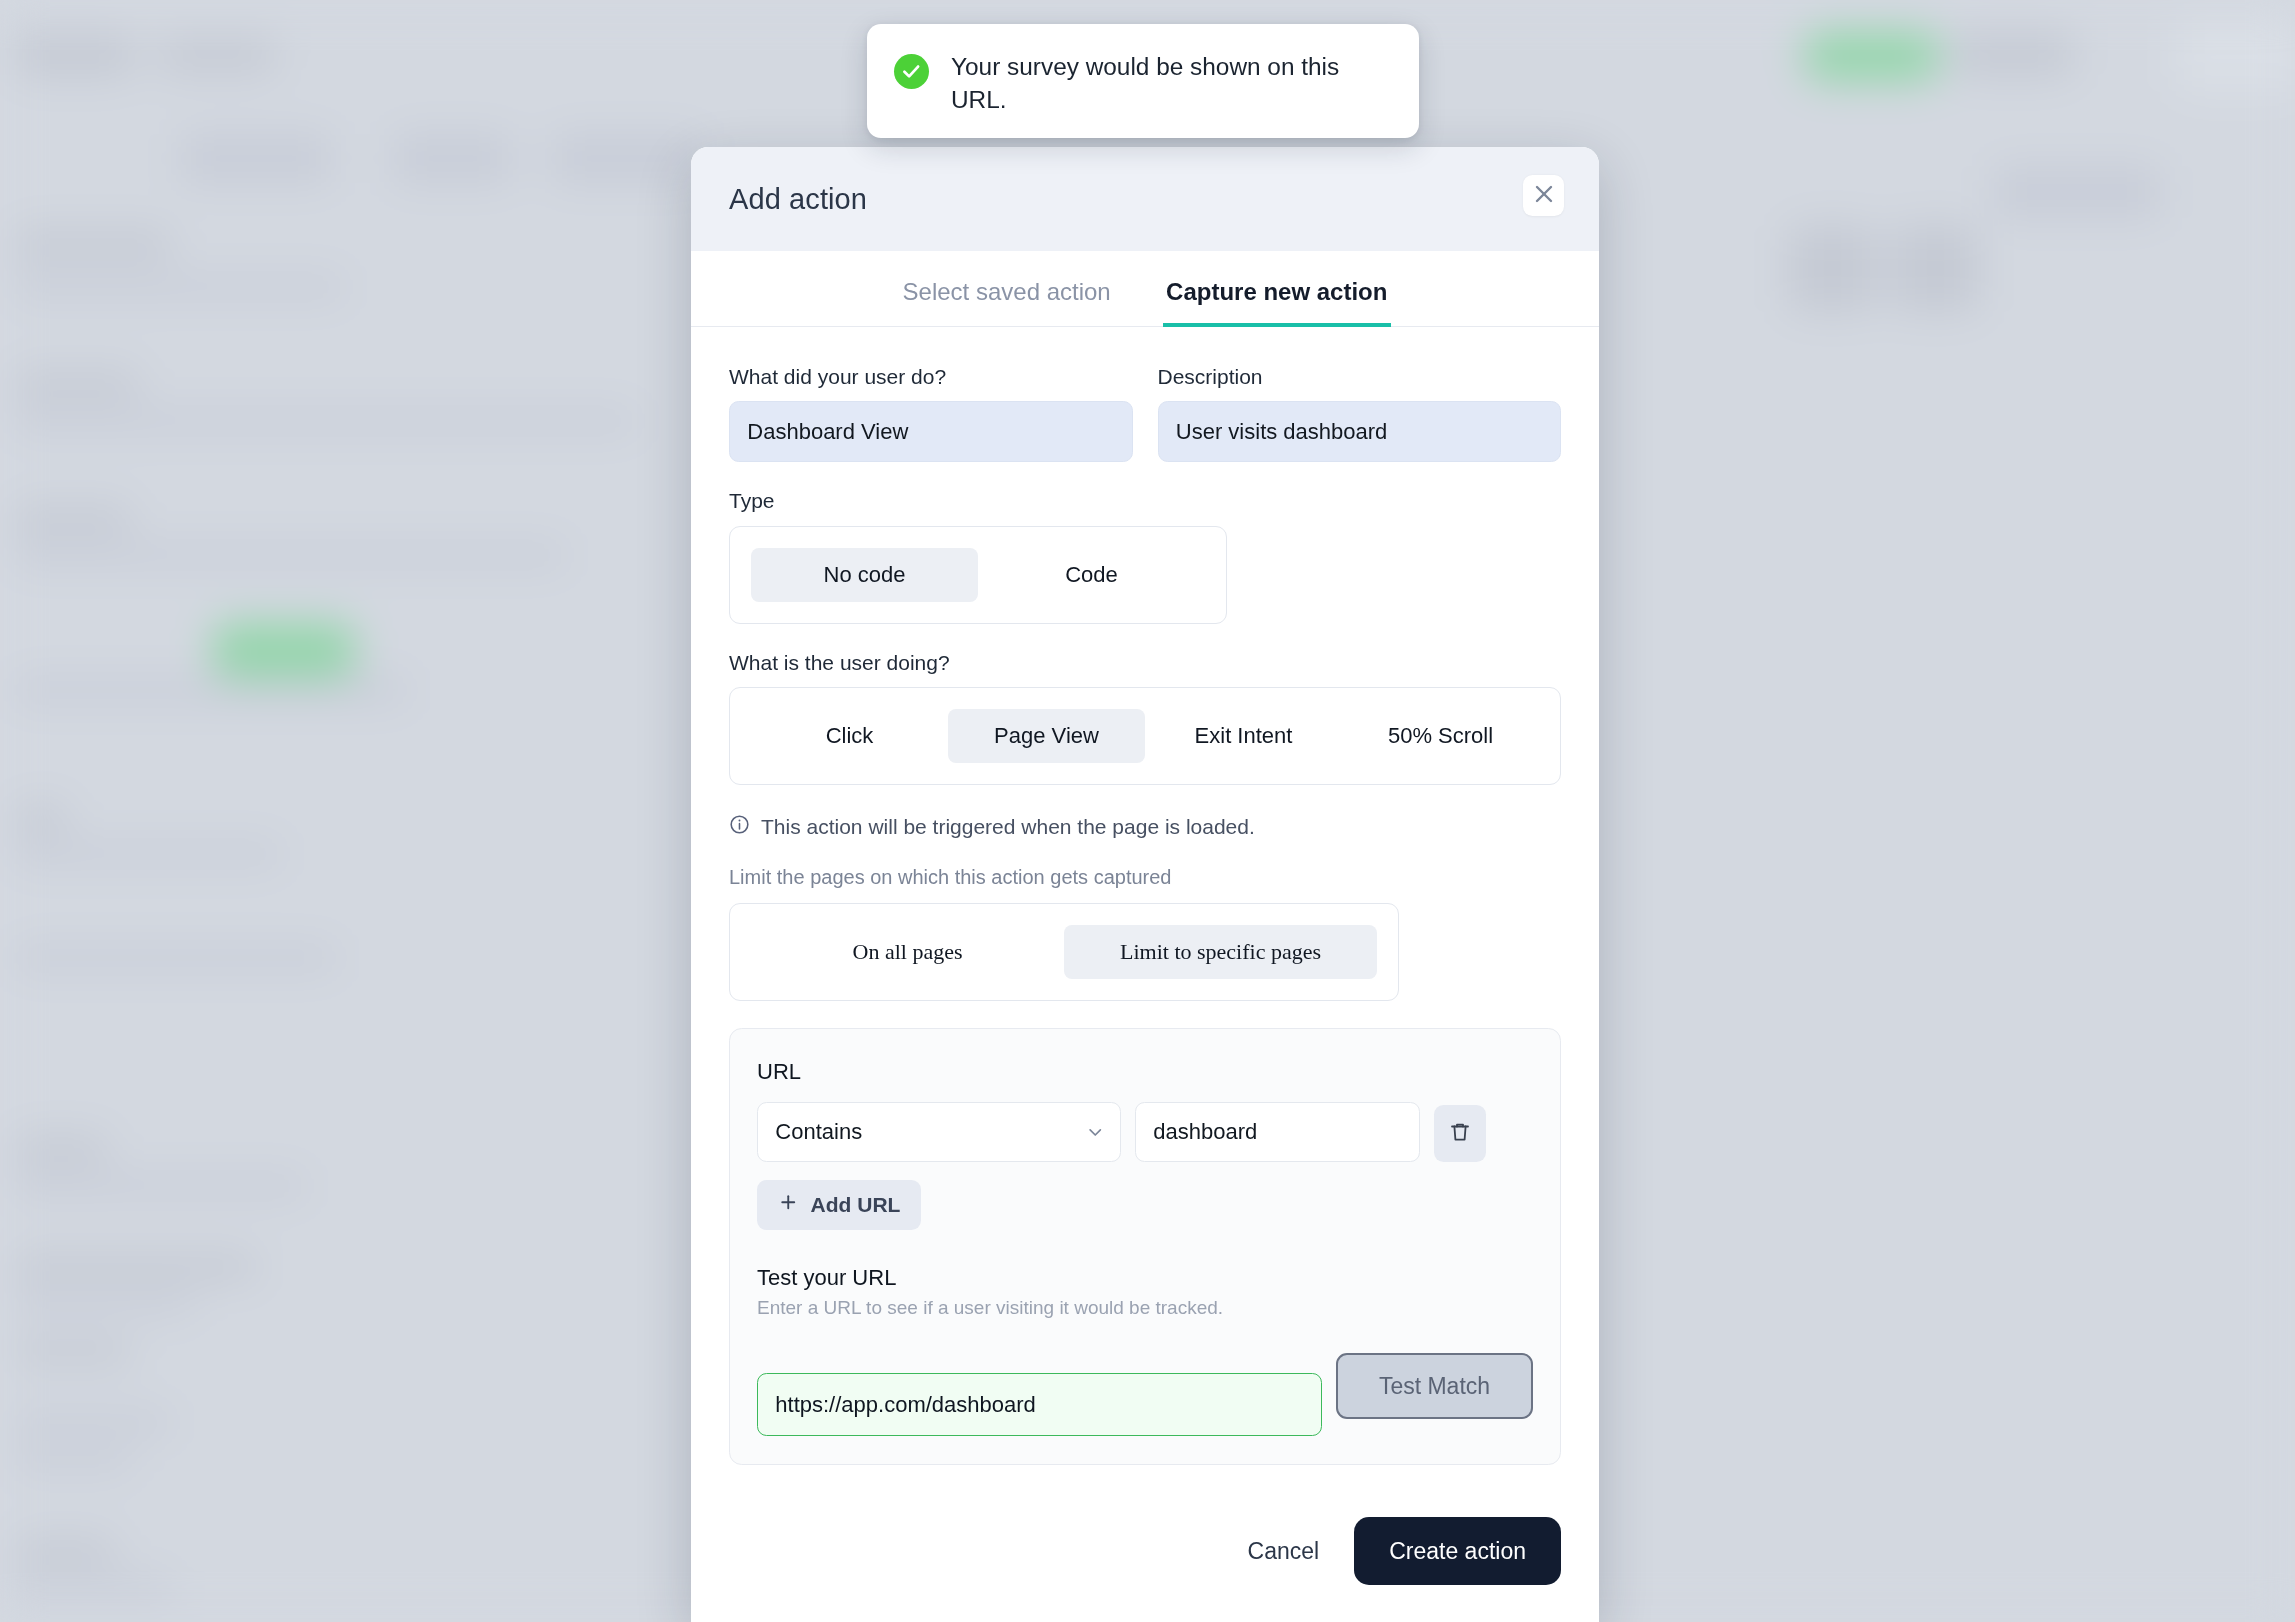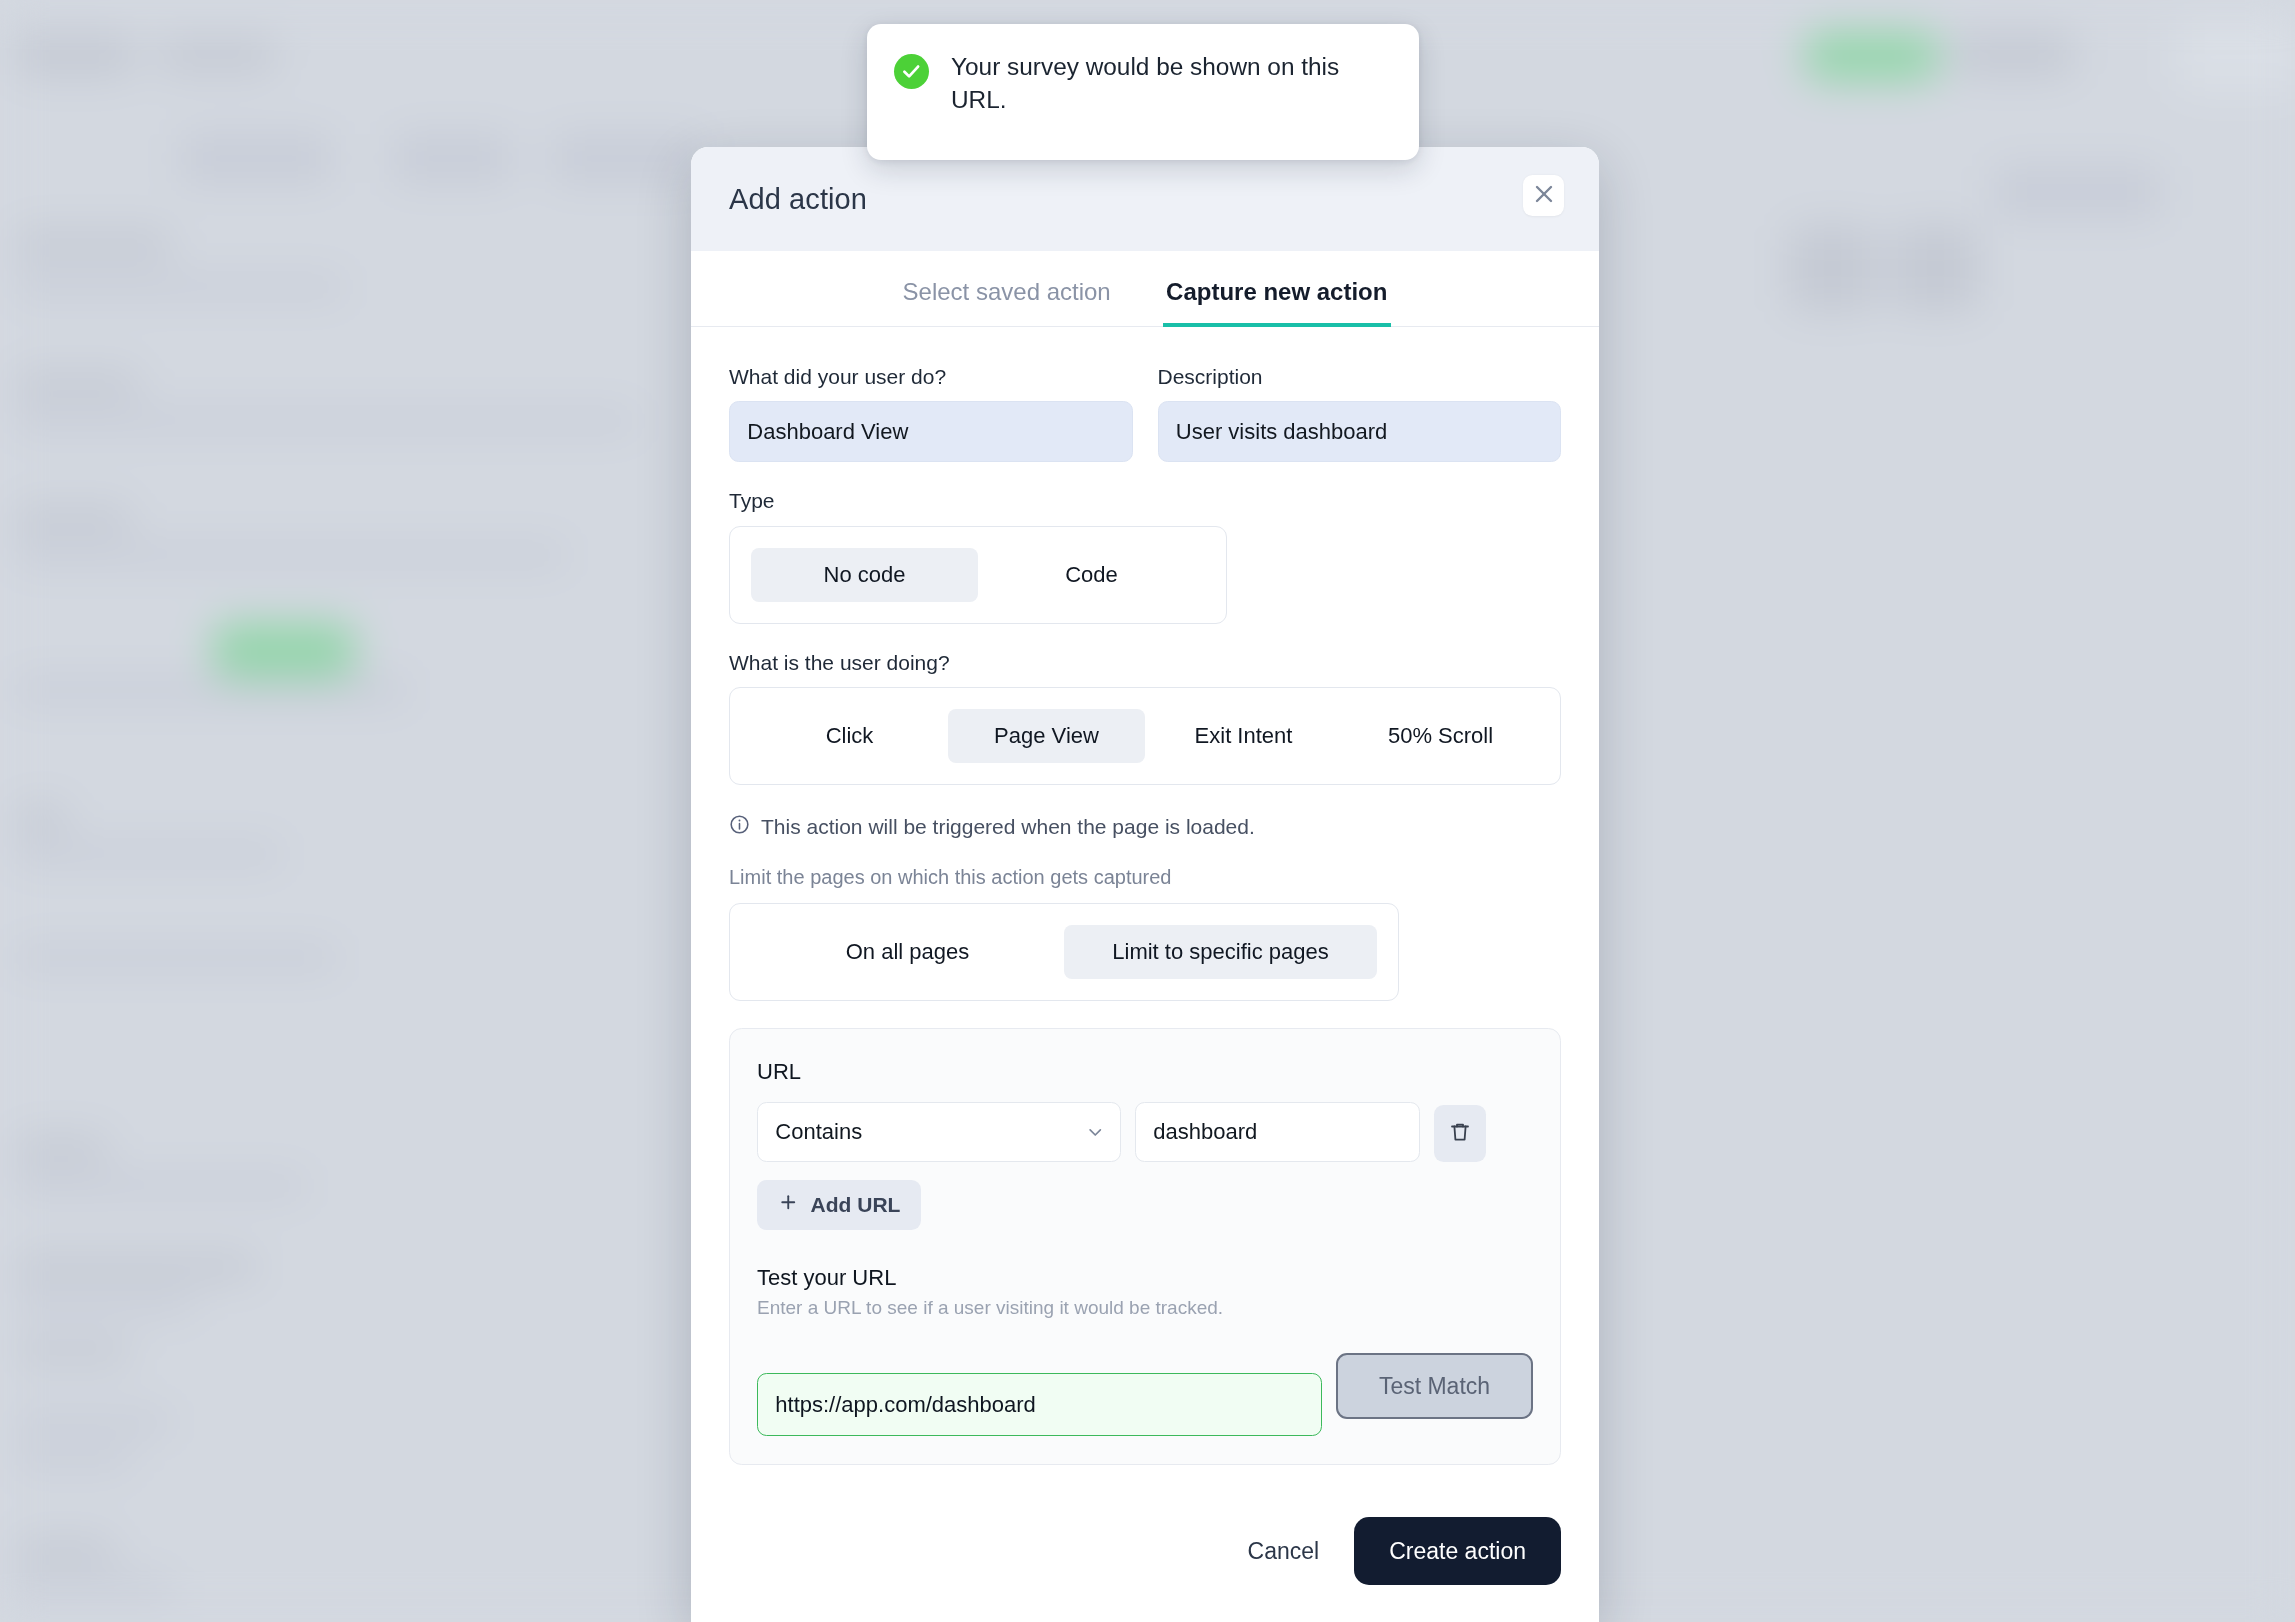--- a/index.html
+++ b/index.html
@@ -22,21 +22,21 @@
   .bg-green { position: absolute; background: #7fd69a; border-radius: 17.3px; opacity: .75; }
   .bg-card  { position: absolute; background: #dfe4ea; border-radius: 14px; opacity: .6; }
 
   
   .toast {
     position: absolute; left: 867px; top: 24px;
     width: 552px; min-height: 96px;
     background: #ffffff; border-radius: 14px;
     box-shadow: 0 9.5px 28px rgba(20,30,50,.16), 0 1.6px 6.3px rgba(20,30,50,.08);
     display: flex; align-items: flex-start; gap: 22px;
-    padding: 27px 32px 44px 27px;
+    padding: 27px 32px 22px 27px;
     z-index: 30;
   }
   .toast-icon {
     flex: 0 0 auto; width: 35px; height: 35px; border-radius: 50%;
     background: #4cd137; display: flex; align-items: center; justify-content: center;
     margin-top: 3.2px;
   }
   .toast-icon svg { width: 20.5px; height: 20.5px; display: block; }
   .toast-msg {
     font-size: 24.4px; line-height: 1.34; color: #1b2430; font-weight: 400;
@@ -109,21 +109,21 @@
   .section-sub { font-size: 20px; color: #7b8496; margin: -6.3px 0 14px 0; }
 
   
   .seg {
     display: flex; align-items: center;
     border: 0.8px solid #e3e7ee; border-radius: 11px;
     padding: 21px; background: #fff;
   }
   .seg.w-type { width: 498px; }
   .seg.w-doing { width: 100%; }
-  .seg.w-filter { width: 670px; }
+  .seg.w-filter { width: 670px; font-family: Liberation Serif, serif; }
   .seg-btn {
     flex: 1 1 0; text-align: center; border: none; background: none;
     font-family: inherit; font-size: 22px; color: #101722;
     padding: 14px 4.7px; border-radius: 8px; cursor: pointer;
     white-space: nowrap;
   }
   .seg-btn.sel { background: #eceff4; }
 
   .hint {
     display: flex; align-items: center; gap: 11px;

